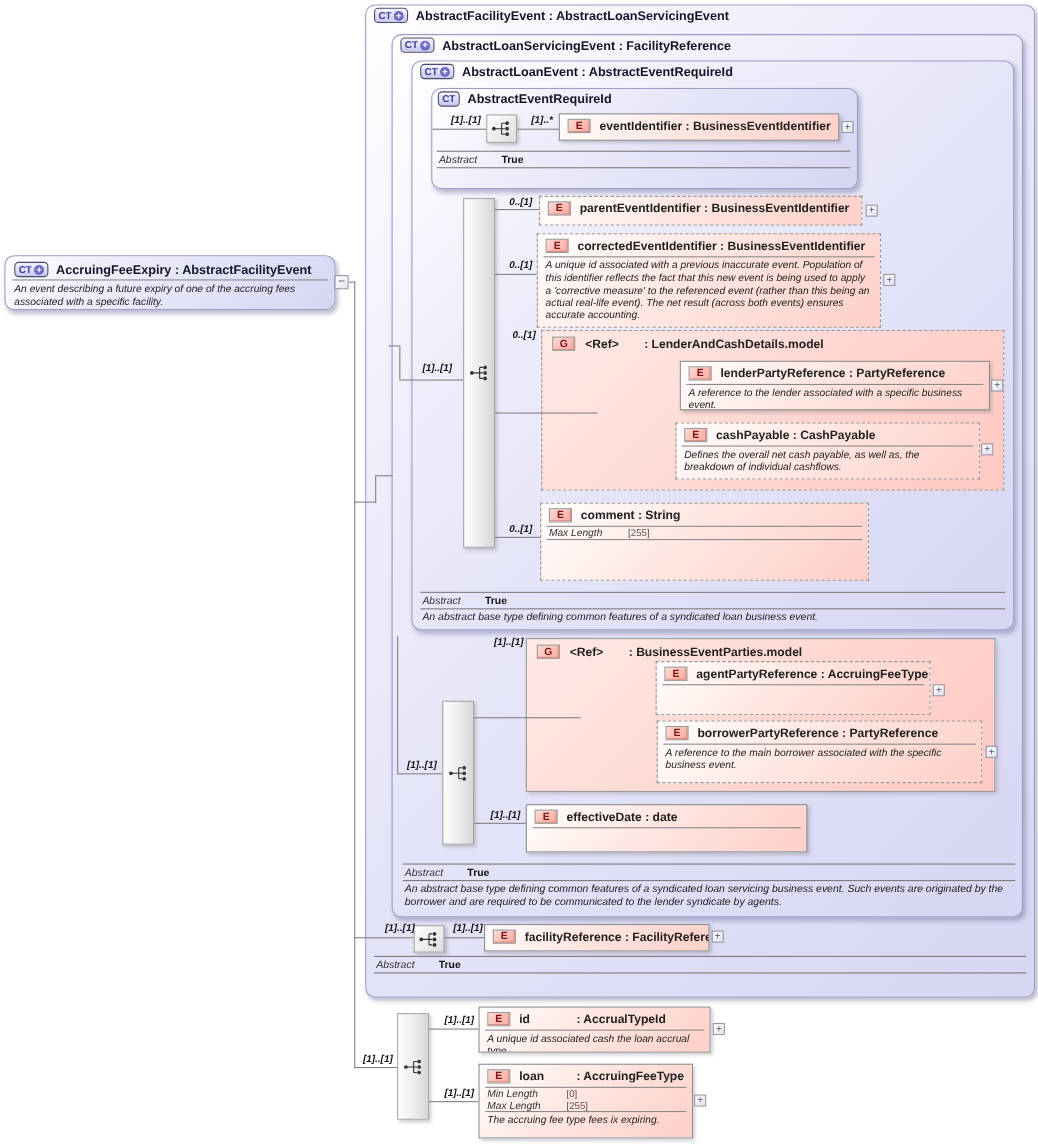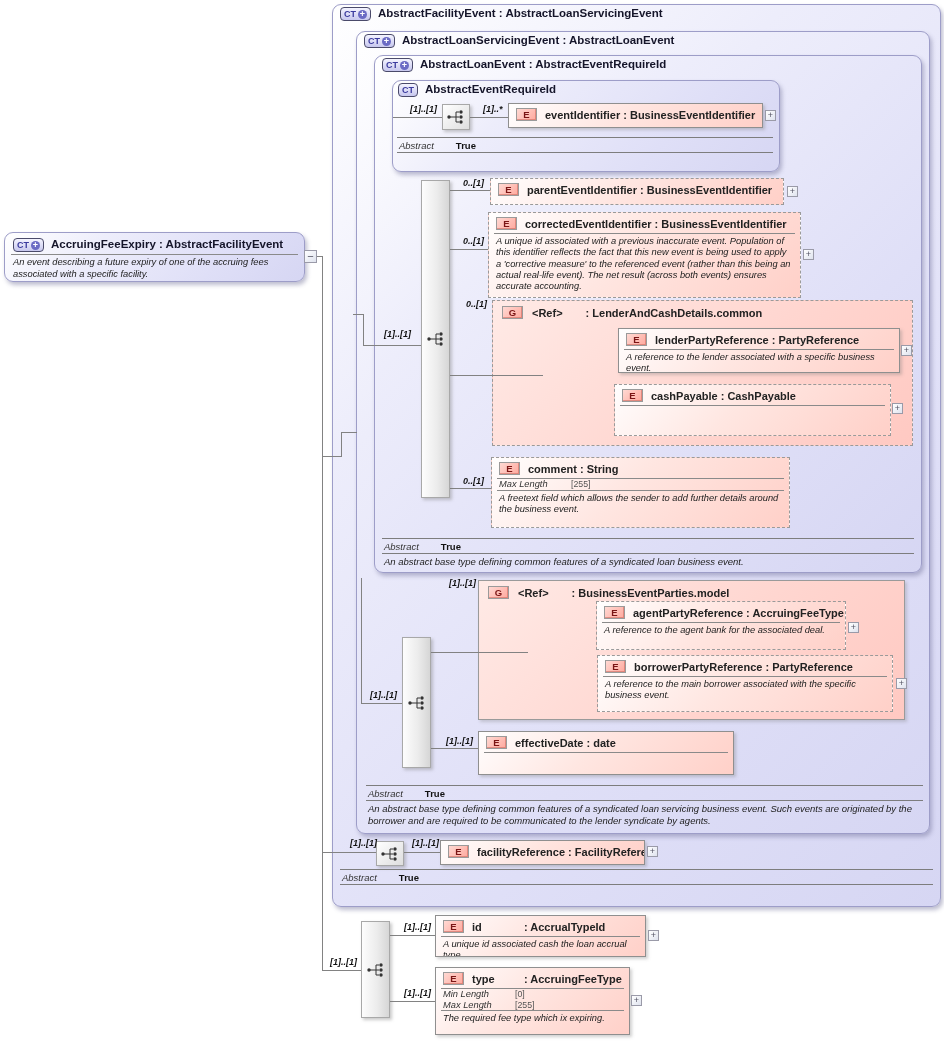--- a/index.html
+++ b/index.html
@@ -10,21 +10,21 @@
   }
   * { box-sizing:border-box; }
 
   
   .ubox {
     position:absolute; border:1px solid #9d9dc8; border-radius:9px;
     background:linear-gradient(135deg,#ffffff 0%, #ededfb 30%, #dfdff7 70%, #d6d6f3 100%);
     box-shadow:2px 3px 4px rgba(110,110,150,0.45);
   }
   .hdr {
-    position:absolute; display:flex; align-items:flex-start; gap:7px;
+    position:absolute; display:flex; align-items:flex-end; gap:7px;
     font-weight:bold; font-size:11.5px; color:#15152a; white-space:nowrap;
   }
   .cticon {
     display:inline-flex; align-items:center; justify-content:center; gap:2px;
     border:1.5px solid #4a4a6a; border-radius:4px; height:14px; padding:0 3px;
     background:linear-gradient(180deg,#f4f4ff,#c7c7ee);
     font-size:9px; font-weight:bold; color:#3b3b9e; line-height:1;
   }
   .ctplus {
     width:9px; height:9px; border-radius:50%; background:#6a6ac4; color:#ffffff;
@@ -123,21 +123,21 @@
       <span>CT</span>
       <span class="ctplus">+</span>
     </span>
   <span>AbstractFacilityEvent : AbstractLoanServicingEvent</span>
 </div>
 <div class="hdr" style="left:364px; top:34px;">
   <span class="cticon">
       <span>CT</span>
       <span class="ctplus">+</span>
     </span>
-  <span>AbstractLoanServicingEvent : AbstractLoanEvent</span>
+  <span>AbstractLoanServicingEvent : FacilityReference</span>
 </div>
 <div class="hdr" style="left:382px; top:58px;">
   <span class="cticon">
       <span>CT</span>
       <span class="ctplus">+</span>
     </span>
   <span>AbstractLoanEvent : AbstractEventRequireId</span>
 </div>
 <div class="hdr" style="left:398px; top:83px;">
   <span class="cticon">
@@ -309,21 +309,21 @@
 <div class="card" style="left:350px; top:838px;">[1]..[1]</div>
 <div class="card" style="left:412px; top:838px;">[1]..[1]</div>
 <div class="card" style="left:330px; top:957px;">[1]..[1]</div>
 <div class="card" style="left:404px; top:922px;">[1]..[1]</div>
 <div class="card" style="left:404px; top:988px;">[1]..[1]</div>
 
 <div class="gbox opt" style="left:492px; top:300px; width:421px; height:146px;">
   <div class="ghdr">
     <span class="eicon">G</span>
     <span>&lt;Ref&gt;</span>
-    <span class="gtype">: LenderAndCashDetails.common</span>
+    <span class="gtype">: LenderAndCashDetails.model</span>
   </div>
 </div>
 
 <div class="gbox" style="left:478px; top:580px; width:427px; height:140px;">
   <div class="ghdr">
     <span class="eicon">G</span>
     <span>&lt;Ref&gt;</span>
     <span class="gtype">: BusinessEventParties.model</span>
   </div>
 </div>
@@ -366,44 +366,43 @@
   <div class="desc">A reference to the lender associated with a specific business event.</div>
 </div>
 <div class="plus" style="left:901px; top:345px;">+</div>
 
 <div class="ebox opt" style="left:614px; top:384px; width:277px; height:52px;">
   <div class="erow">
       <span class="eicon">E</span>
       <span>cashPayable : CashPayable</span>
     </div>
   <div class="rule"></div>
+  <div class="desc">Defines the overall net cash payable, as well as, the breakdown of individual cashflows.</div>
 </div>
 <div class="plus" style="left:892px; top:403px;">+</div>
 
 <div class="ebox opt" style="left:491px; top:457px; width:299px; height:71px;">
   <div class="erow">
       <span class="eicon">E</span>
       <span>comment : String</span>
     </div>
   <div class="rule"></div>
   <div class="facet">
       <span class="fname">Max Length</span>
       <span class="fval">[255]</span>
     </div>
   <div class="rule"></div>
-  <div class="desc">A freetext field which allows the sender to add further details around the business event.</div>
 </div>
 
 <div class="ebox opt" style="left:596px; top:601px; width:250px; height:49px;">
   <div class="erow">
       <span class="eicon">E</span>
       <span>agentPartyReference : AccruingFeeType</span>
     </div>
   <div class="rule"></div>
-  <div class="desc">A reference to the agent bank for the associated deal.</div>
 </div>
 <div class="plus" style="left:848px; top:622px;">+</div>
 
 <div class="ebox opt" style="left:597px; top:655px; width:296px; height:57px;">
   <div class="erow">
       <span class="eicon">E</span>
       <span>borrowerPartyReference : PartyReference</span>
     </div>
   <div class="rule"></div>
   <div class="desc">A reference to the main borrower associated with the specific business event.</div>
@@ -433,34 +432,34 @@
       <span>: AccrualTypeId</span>
     </div>
   <div class="rule"></div>
   <div class="desc">A unique id associated cash the loan accrual type.</div>
 </div>
 <div class="plus" style="left:648px; top:930px;">+</div>
 
 <div class="ebox" style="left:435px; top:967px; width:195px; height:68px;">
   <div class="erow">
       <span class="eicon">E</span>
-      <span class="ename">type</span>
+      <span class="ename">loan</span>
       <span>: AccruingFeeType</span>
     </div>
   <div class="rule"></div>
   <div class="facet">
       <span class="fname">Min Length</span>
       <span class="fval">[0]</span>
     </div>
   <div class="facet">
       <span class="fname">Max Length</span>
       <span class="fval">[255]</span>
     </div>
   <div class="rule"></div>
-  <div class="desc">The required fee type which ix expiring.</div>
+  <div class="desc">The accruing fee type fees ix expiring.</div>
 </div>
 <div class="plus" style="left:631px; top:995px;">+</div>
 
 <div class="meta" style="left:397px; top:137px; width:376px;">
   <div class="rule2"></div>
   <div class="arow">
       <span class="alab">Abstract</span>
       <span class="aval">True</span>
     </div>
   <div class="rule2"></div>

